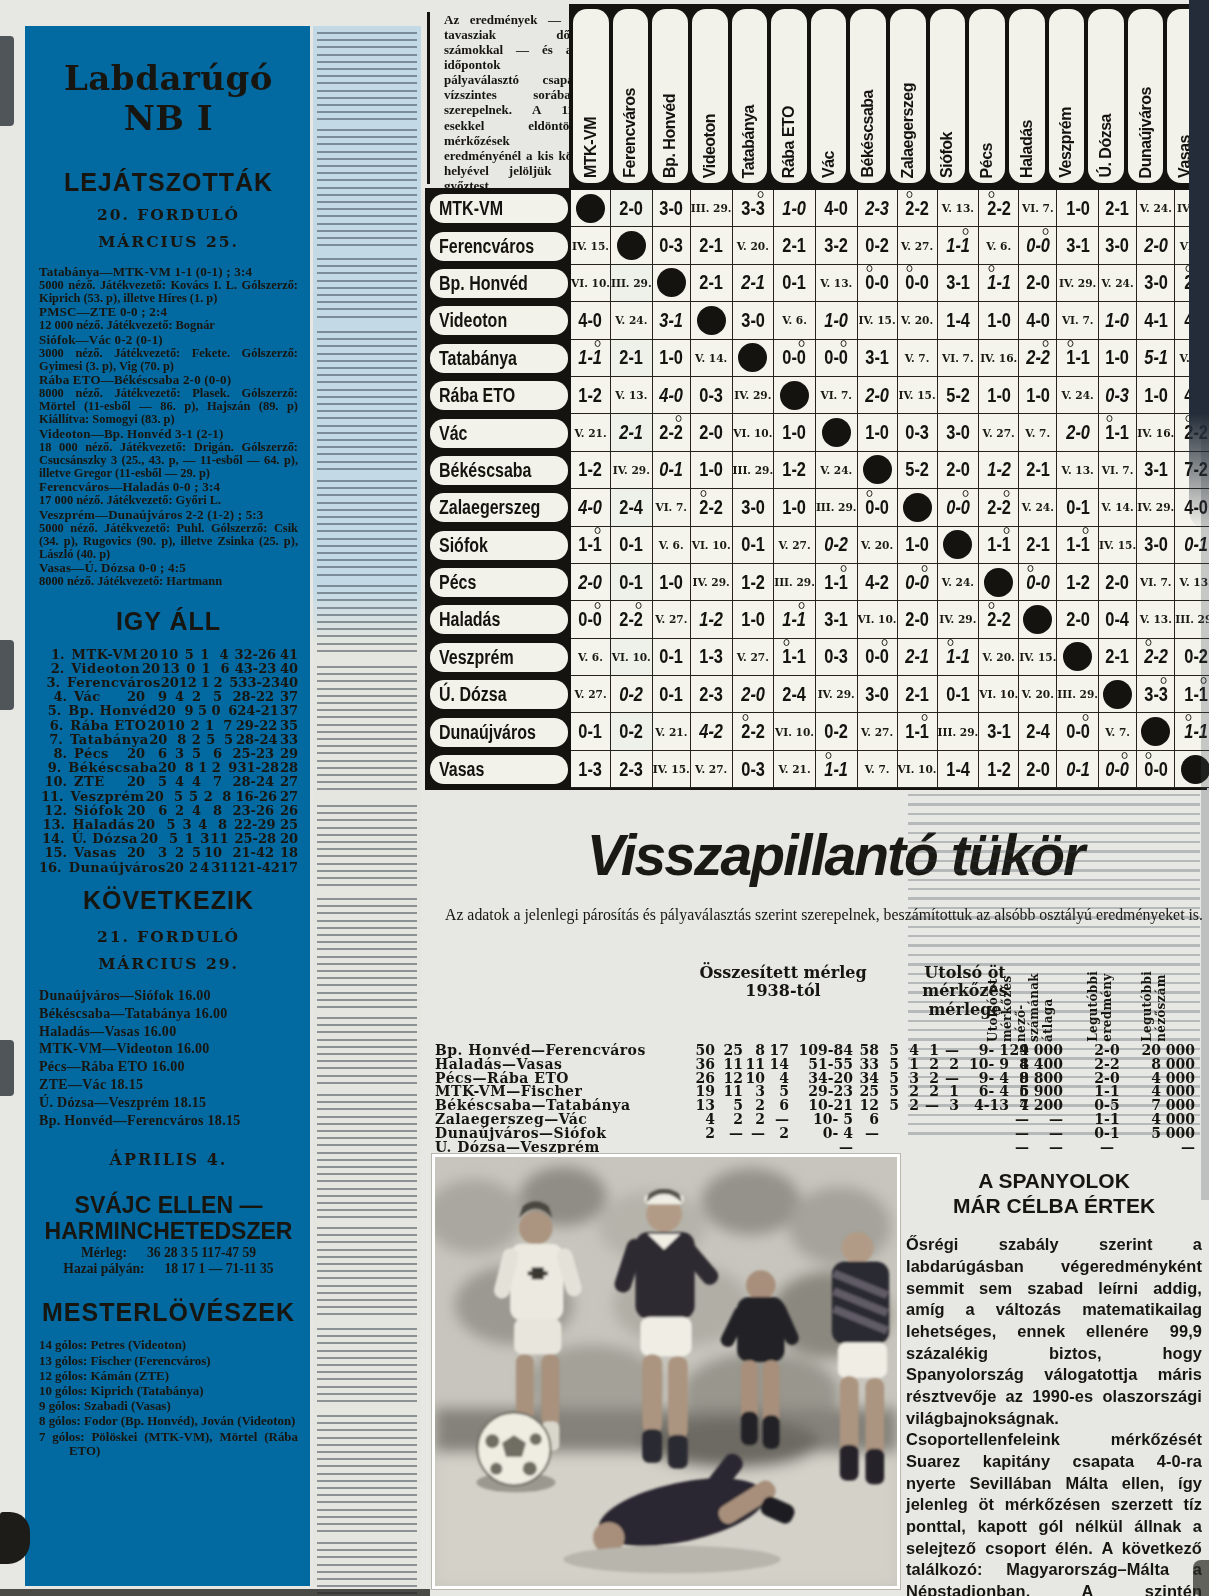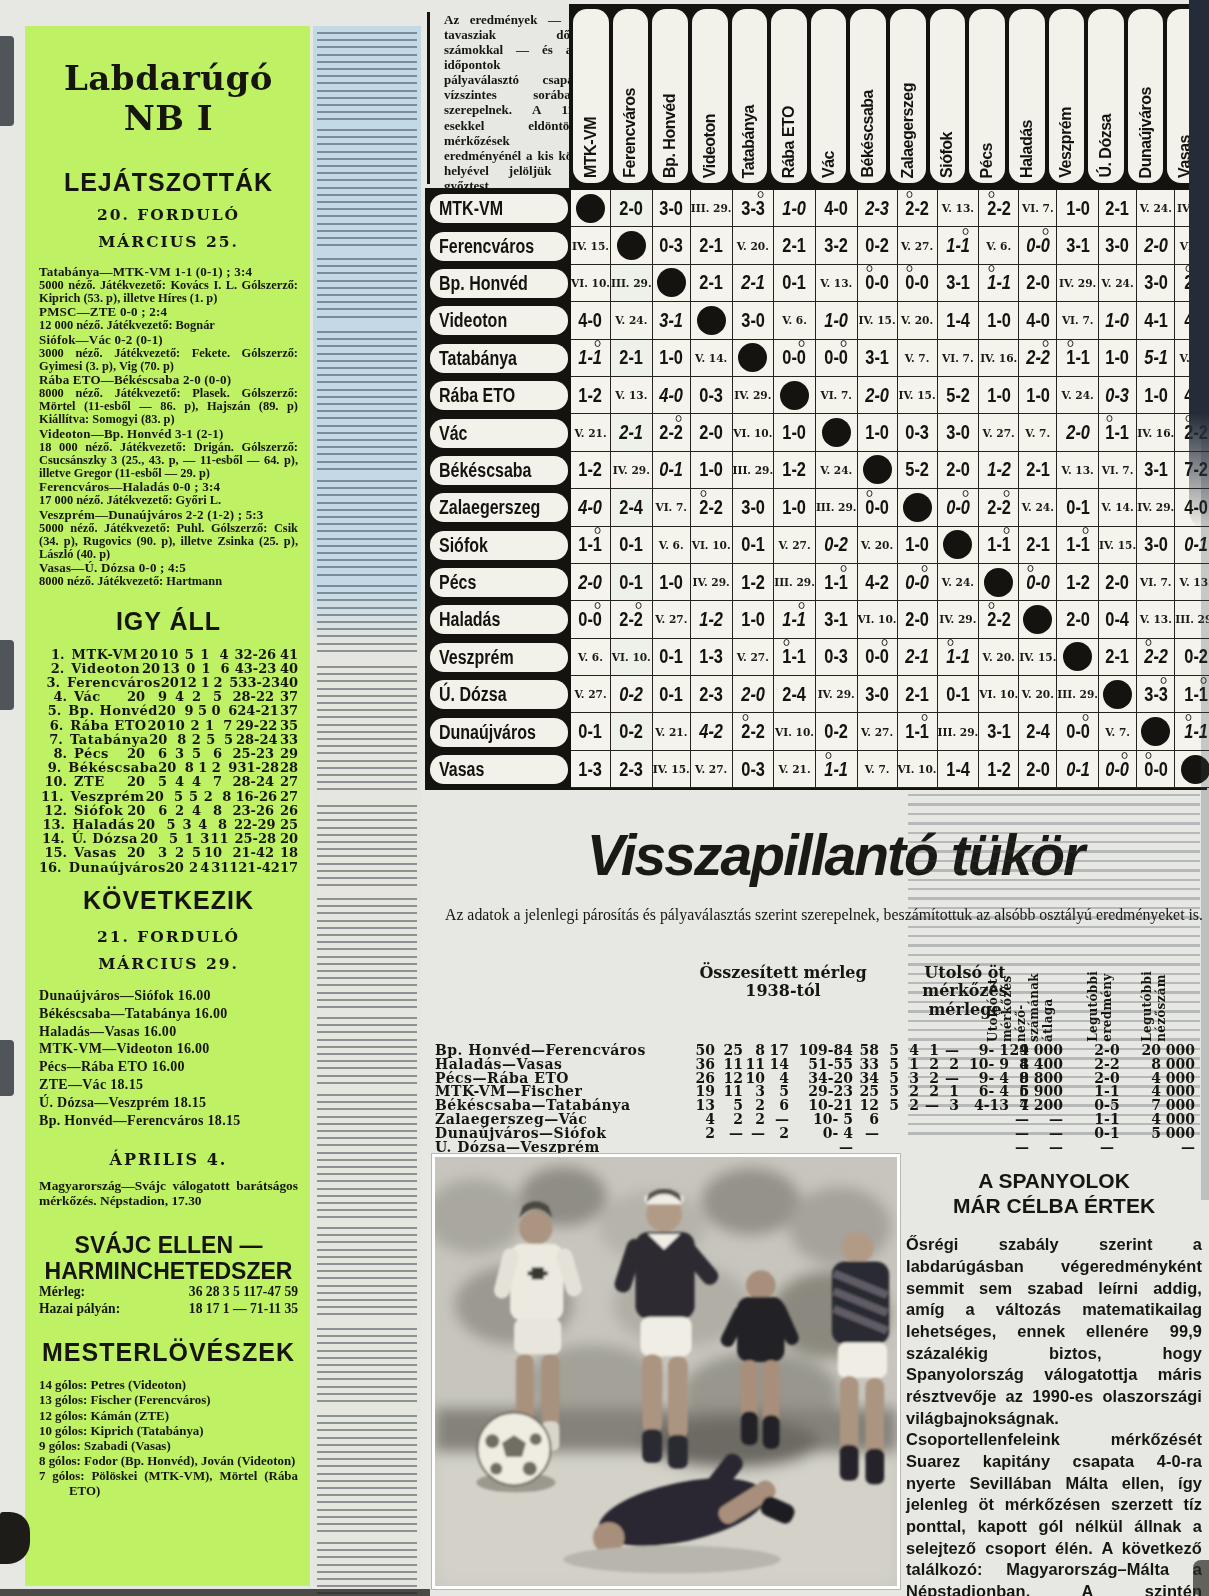--- a/index.html
+++ b/index.html
@@ -1,20 +1,20 @@
 <!DOCTYPE html>
 <html><head>
 <meta charset="utf-8">
 <style>
   html,body{margin:0;padding:0;background:#f2f2ee;}
   .page{position:relative;width:1209px;height:1596px;background:#e7e8e3;overflow:hidden;
         font-family:"Liberation Serif",serif;color:#17150f;}
   
   .left-panel{position:absolute;left:25px;top:26px;width:285px;height:1560px;
-              background:#bef264;box-sizing:border-box;padding:18px 12px 8px 14px;overflow:hidden;}
+              background:#0369a1;box-sizing:border-box;padding:18px 12px 8px 14px;overflow:hidden;}
   .lp-title{font-family:"DejaVu Serif",serif;font-weight:700;font-size:34px;text-align:center;
             letter-spacing:0.5px;margin-top:14px;}
   .lp-h2{font-family:"Liberation Sans",sans-serif;font-weight:700;font-size:25px;text-align:center;
          letter-spacing:1px;margin-top:30px;}
   .lp-round,.lp-date{font-family:"DejaVu Serif",serif;font-weight:700;font-size:15.5px;
          text-align:center;letter-spacing:2px;margin-top:8px;}
   .lp-round{margin-top:8px;}
   .matches{margin-top:14px;font-size:12.4px;line-height:1.07;}
   .m-head{font-weight:700;font-size:13px;letter-spacing:0.2px;}
   .m-body{font-weight:700;text-align:justify;}
@@ -29,21 +29,21 @@
   .st-n5{width:21px;text-align:right;}
   .st-goals{width:52px;text-align:right;}
   .st-pts{width:24px;text-align:right;}
   .fixtures{margin-top:14px;font-weight:700;font-size:14px;line-height:1.28;letter-spacing:0.3px;}
   .april-h{font-family:"DejaVu Serif",serif;font-weight:700;font-size:16px;text-align:center;
            letter-spacing:2px;margin-top:20px;}
   .april-t{margin-top:9px;font-weight:700;font-size:13.4px;text-align:justify;line-height:1.15;}
   .swiss-h{font-family:"Liberation Sans",sans-serif;font-weight:700;font-size:23px;
            text-align:center;line-height:1.12;margin-top:24px;}
   .swiss-b{margin-top:11px;font-weight:700;font-size:13px;line-height:1.14;text-align:justify;}
-  .sw-line{display:flex;justify-content:space-between;font-weight:700;font-size:13.6px;
+  .sw-line{display:flex;justify-content:center;font-weight:700;font-size:13.6px;
            line-height:1.25;white-space:nowrap;gap:20px;}
   .scorers{margin-top:11px;font-weight:700;font-size:12.9px;line-height:1.1;}
   .sc-row{padding-left:30px;text-indent:-30px;text-align:justify;margin-bottom:1px;}
   
   .mid-strip{position:absolute;left:313px;top:26px;width:108px;height:1560px;
              background:linear-gradient(180deg,#c3dae6 0 560px,#e4e6df 620px);}
   .g-block{margin:6px 4px 9px 4px;
      background-image:repeating-linear-gradient(180deg,rgba(52,62,74,.5) 0 2.1px,rgba(0,0,0,0) 2.1px 7.2px);
      filter:blur(.5px);}
   .greek-right{position:absolute;left:908px;top:794px;width:292px;height:348px;opacity:.55;
@@ -361,21 +361,20 @@
         <div>Békéscsaba—Tatabánya 16.00</div>
         <div>Haladás—Vasas 16.00</div>
         <div>MTK-VM—Videoton 16.00</div>
         <div>Pécs—Rába ETO 16.00</div>
         <div>ZTE—Vác 18.15</div>
         <div>Ú. Dózsa—Veszprém 18.15</div>
         <div>Bp. Honvéd—Ferencváros 18.15</div>
       </div>
 
     <div class="april-h">ÁPRILIS 4.</div>
-    <div class="april-t">Magyarország—Svájc válogatott barátságos mérkőzés. Népstadion, 17.30</div>
 
     <div class="swiss-h">
       <span>SVÁJC ELLEN —</span><br>
       <span>HARMINCHETEDSZER</span>
     </div>
     <div class="sw-line">
       <span>Mérleg:</span>
         <span>36 28  3  5 117-47 59</span>
     </div>
     <div class="sw-line">

